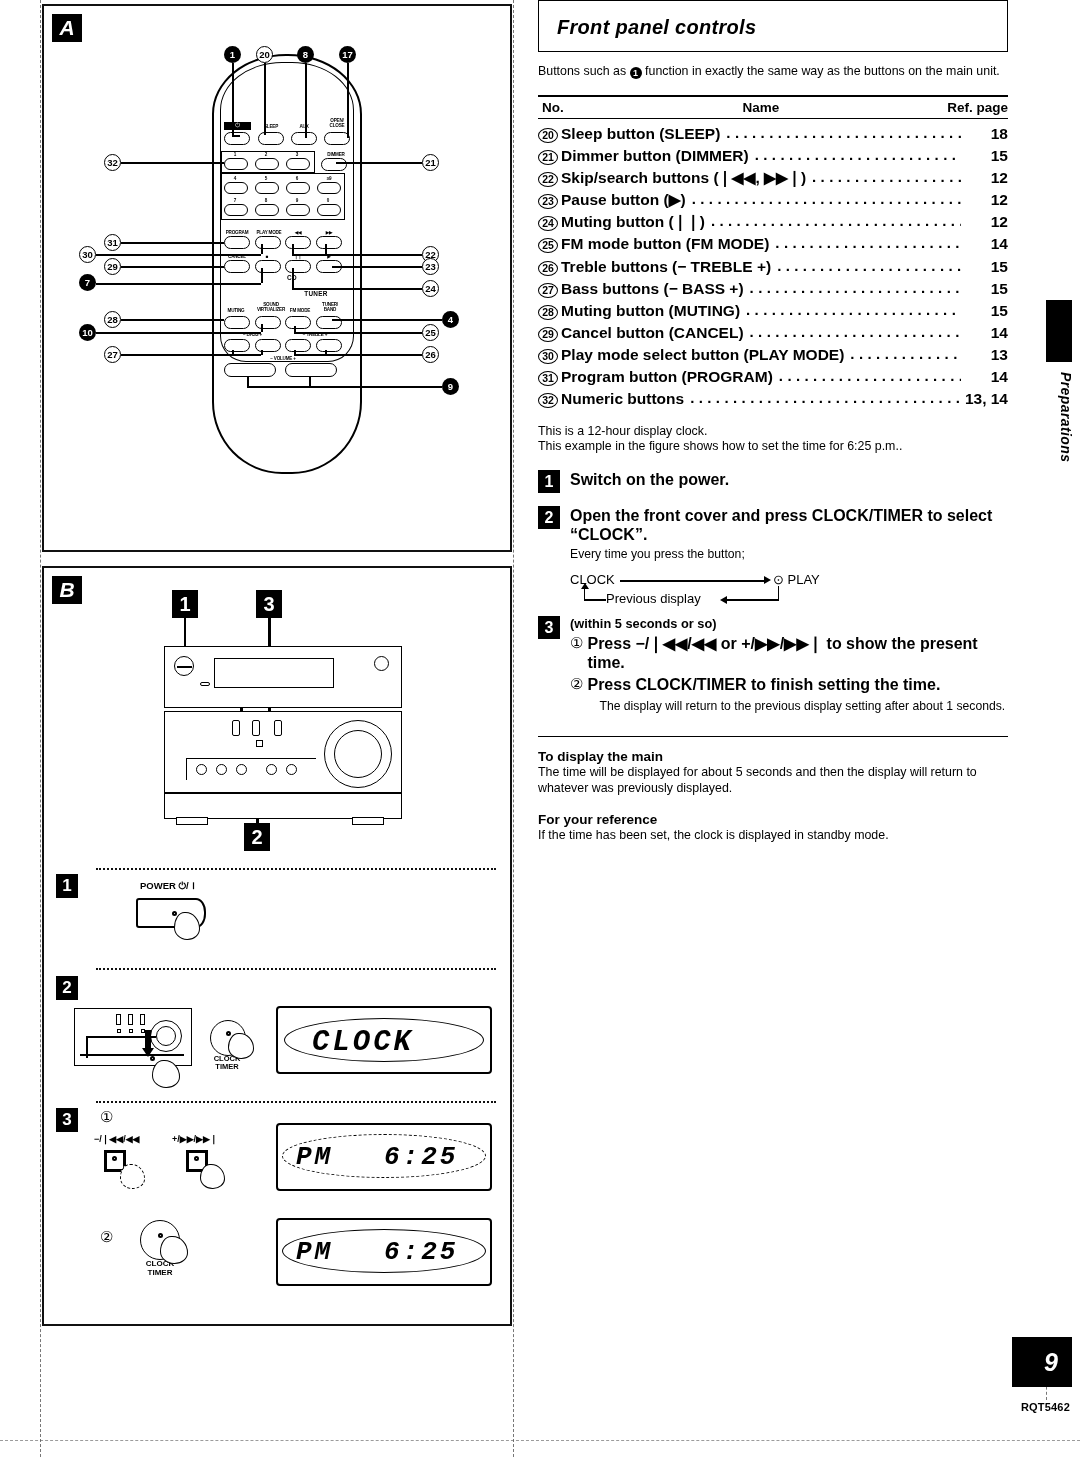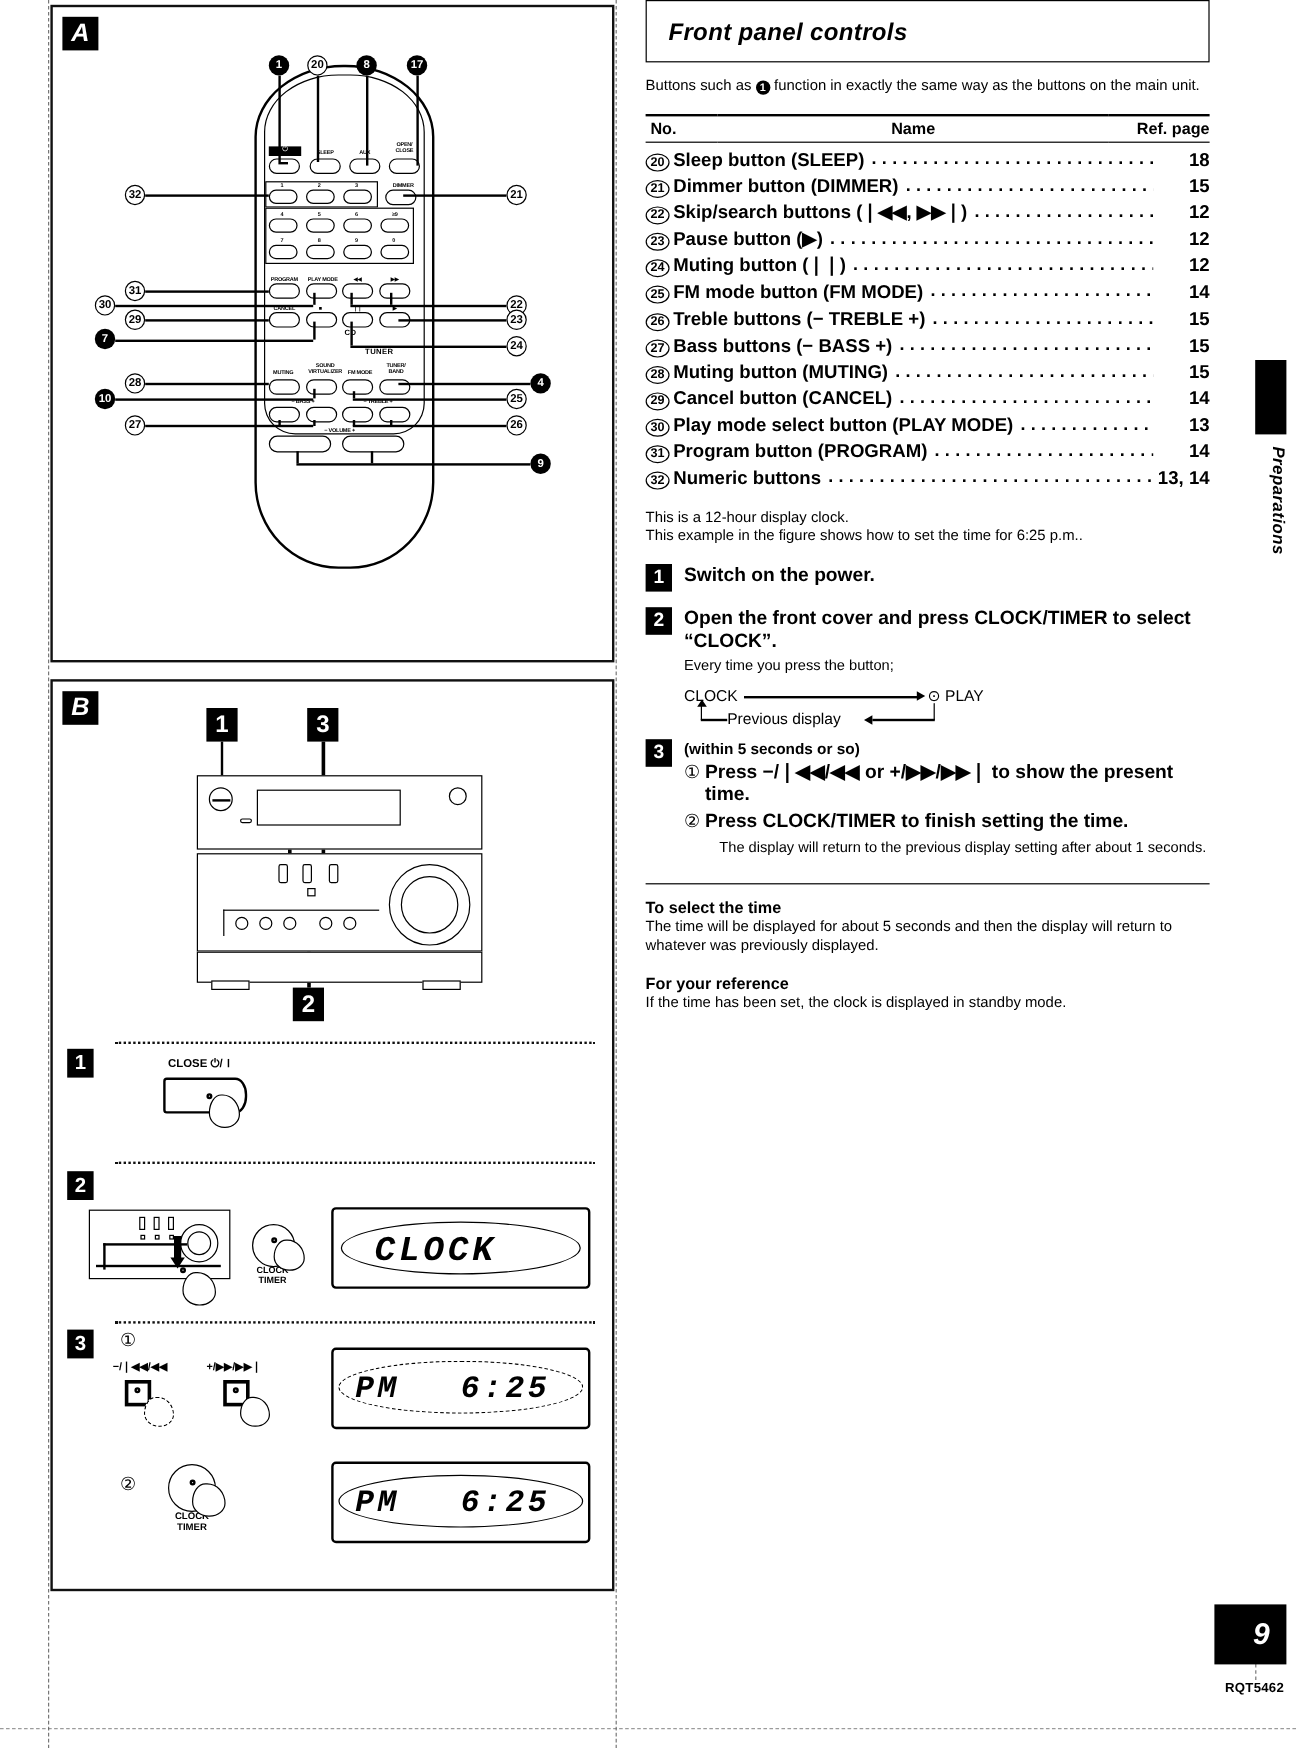--- a/index.html
+++ b/index.html
@@ -474,21 +474,21 @@
       <div class="u-circ" style="left:222px; top:196px; width:11px; height:11px;"></div>
       <div class="u-circ" style="left:242px; top:196px; width:11px; height:11px;"></div>
 
       <div class="u-rect" style="left:120px; top:225px; width:238px; height:26px;"></div>
       <div class="u-rect" style="left:132px; top:249px; width:32px; height:8px;"></div>
       <div class="u-rect" style="left:308px; top:249px; width:32px; height:8px;"></div>
 
       <div class="dotrow" style="left:52px; top:300px; width:400px;"></div>
       <div class="stepbox sm" style="left:12px; top:306px;">1</div>
       <div style="position:absolute; left:96px; top:312px; font-size:9.5px; font-weight:bold;">
-        <span>CLOSE</span>
+        <span>POWER</span>
         <span>⏻/Ｉ</span>
       </div>
       <div style="position:absolute; left:92px; top:330px; width:70px; height:30px; border:2px solid #000; border-radius:3px 10px 10px 3px / 3px 14px 14px 3px;"></div>
       <div class="hand" style="left:130px; top:344px; width:26px; height:28px;"></div>
       <div style="position:absolute; left:128px; top:343px; width:5px; height:5px; border:2px solid #000; border-radius:50%;"></div>
 
       <div class="dotrow" style="left:52px; top:400px; width:400px;"></div>
       <div class="stepbox sm" style="left:12px; top:408px;">2</div>
 
       <div class="u-rect" style="left:30px; top:440px; width:118px; height:58px;"></div>
@@ -708,21 +708,21 @@
               <div class="stxt" style="text-align:justify;">Press CLOCK/TIMER to finish setting the time.</div>
               <div class="note" style="text-align:justify; margin-left:12px; margin-top:5px;">The display will return to the previous display setting after about 1 seconds.</div>
             </div>
           </div>
         </div>
       </div>
     </div>
 
     <hr class="rule">
 
-    <div class="sub-head">To select the time</div>
+    <div class="sub-head">To display the main</div>
     <div class="sub-body">The time will be displayed for about 5 seconds and then the display will return to whatever was previously displayed.</div>
 
     <div class="sub-head" style="margin-top:16px;">For your reference</div>
     <div class="sub-body">If the time has been set, the clock is displayed in standby mode.</div>
   </div>
 
   <div class="tab-black"></div>
   <div class="tab-text">Preparations</div>
 
   <div class="pagenum-box">9</div>

